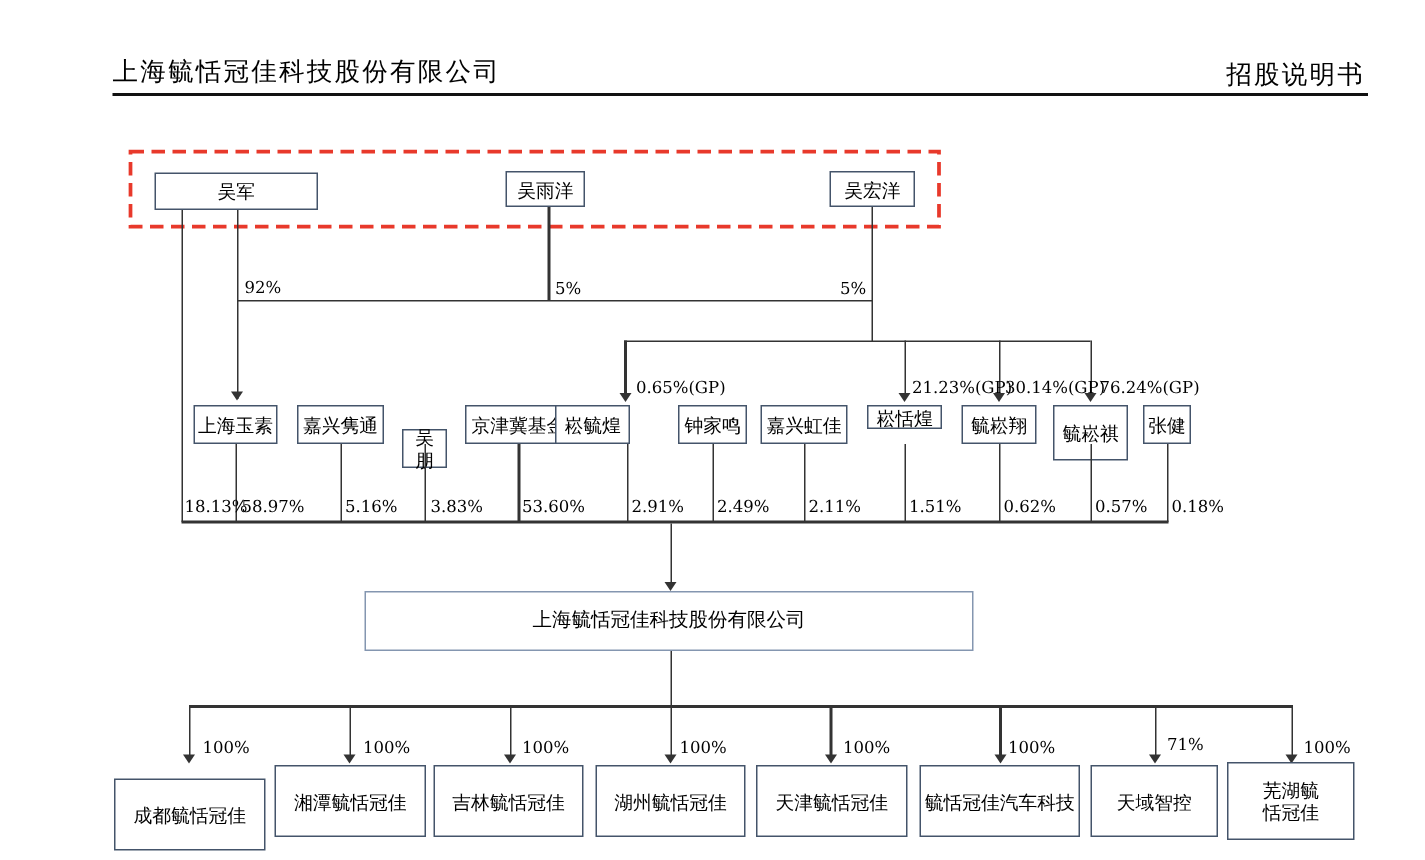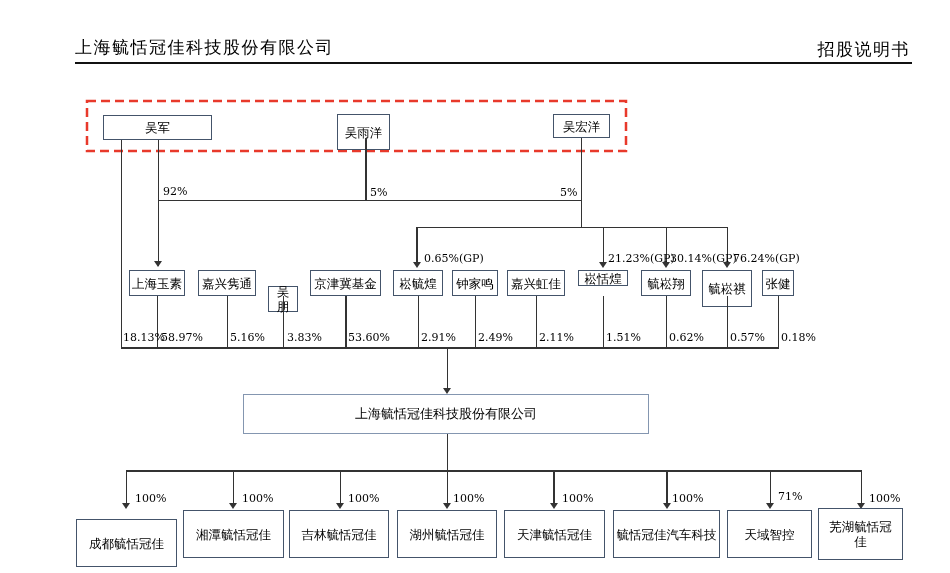--- a/index.html
+++ b/index.html
@@ -39,21 +39,21 @@
 
   <div class="hdr" style="left:75px;top:36px">上海毓恬冠佳科技股份有限公司</div>
   <div class="hdr" style="right:40px;top:38px">招股说明书</div>
   <div class="rule" style="left:75px;top:62px;width:837px;height:2px"></div>
 
   <svg class="dashedrect" style="left:85px;top:99px" width="543" height="55">
     <rect x="2" y="2" width="539" height="50" fill="none" stroke="#e8392b" stroke-width="2.5" stroke-dasharray="9 5"></rect>
   </svg>
 
   <div class="nbox" style="left:103px;top:115px;width:109px;height:25px">吴军</div>
-  <div class="nbox" style="left:337px;top:114px;width:53px;height:36px">吴雨洋</div>
+  <div class="nbox" style="left:337px;top:114px;width:53px;height:24px">吴雨洋</div>
   <div class="nbox" style="left:553px;top:114px;width:57px;height:24px">吴宏洋</div>
 
   <div class="vl" style="left:120.5px;top:140px;height:208px"></div>
   <div class="vl" style="left:157.5px;top:140px;height:126px"></div>
   <div class="arr" style="left:154px;top:261px"></div>
   <div class="hl" style="left:157.5px;top:199.5px;width:424px"></div>
   <div class="vl" style="left:365px;top:138px;height:62px"></div>
   <div class="vl" style="left:580.5px;top:138px;height:90px"></div>
   <div class="hl" style="left:416px;top:226.5px;width:311px"></div>
 
@@ -72,21 +72,21 @@
 
   <div class="pct" style="left:424px;top:252px">0.65%(GP)</div>
   <div class="pct" style="left:608px;top:252px">21.23%(GP)</div>
   <div class="pct" style="left:670px;top:252px">30.14%(GP)</div>
   <div class="pct" style="left:733px;top:252px">76.24%(GP)</div>
 
   <div class="nbox" style="left:129px;top:270px;width:56px;height:26px">上海玉素</div>
   <div class="nbox" style="left:198px;top:270px;width:58px;height:26px">嘉兴隽通</div>
   <div class="nbox" style="left:268px;top:286px;width:30px;height:26px">吴朋</div>
   <div class="nbox" style="left:310px;top:270px;width:71px;height:26px">京津冀基金</div>
-  <div class="nbox" style="left:393px;top:270px;width:50px;height:26px">崧毓煌</div>
+  <div class="nbox" style="left:370px;top:270px;width:50px;height:26px">崧毓煌</div>
   <div class="nbox" style="left:452px;top:270px;width:46px;height:26px">钟家鸣</div>
   <div class="nbox" style="left:507px;top:270px;width:58px;height:26px">嘉兴虹佳</div>
   <div class="nbox" style="left:578px;top:270px;width:50px;height:16px">崧恬煌</div>
   <div class="nbox" style="left:641px;top:270px;width:50px;height:26px">毓崧翔</div>
   <div class="nbox" style="left:702px;top:270px;width:50px;height:37px">毓崧祺</div>
   <div class="nbox" style="left:762px;top:270px;width:32px;height:26px">张健</div>
 
   <div class="vl" style="left:156.5px;top:296px;height:52px"></div>
   <div class="vl" style="left:226.5px;top:296px;height:52px"></div>
   <div class="vl" style="left:282.5px;top:296px;height:52px"></div>
@@ -147,15 +147,15 @@
   <div class="pct" style="left:778px;top:490px">71%</div>
   <div class="pct" style="left:869px;top:492px">100%</div>
 
   <div class="nbox sub" style="left:76px;top:519px;width:101px;height:48px">成都毓恬冠佳</div>
   <div class="nbox sub" style="left:183px;top:510px;width:101px;height:48px">湘潭毓恬冠佳</div>
   <div class="nbox sub" style="left:289px;top:510px;width:100px;height:48px">吉林毓恬冠佳</div>
   <div class="nbox sub" style="left:397px;top:510px;width:100px;height:48px">湖州毓恬冠佳</div>
   <div class="nbox sub" style="left:504px;top:510px;width:101px;height:48px">天津毓恬冠佳</div>
   <div class="nbox sub" style="left:613px;top:510px;width:107px;height:48px;padding:0 1px">毓恬冠佳汽车科技</div>
   <div class="nbox sub" style="left:727px;top:510px;width:85px;height:48px">天域智控</div>
-  <div class="nbox sub" style="left:818px;top:508px;width:85px;height:52px;padding:0 8px">芜湖毓恬冠佳</div>
+  <div class="nbox sub" style="left:818px;top:508px;width:85px;height:52px;padding:0 20px">芜湖毓恬冠佳</div>
 
 </div>
 
 </body></html>

